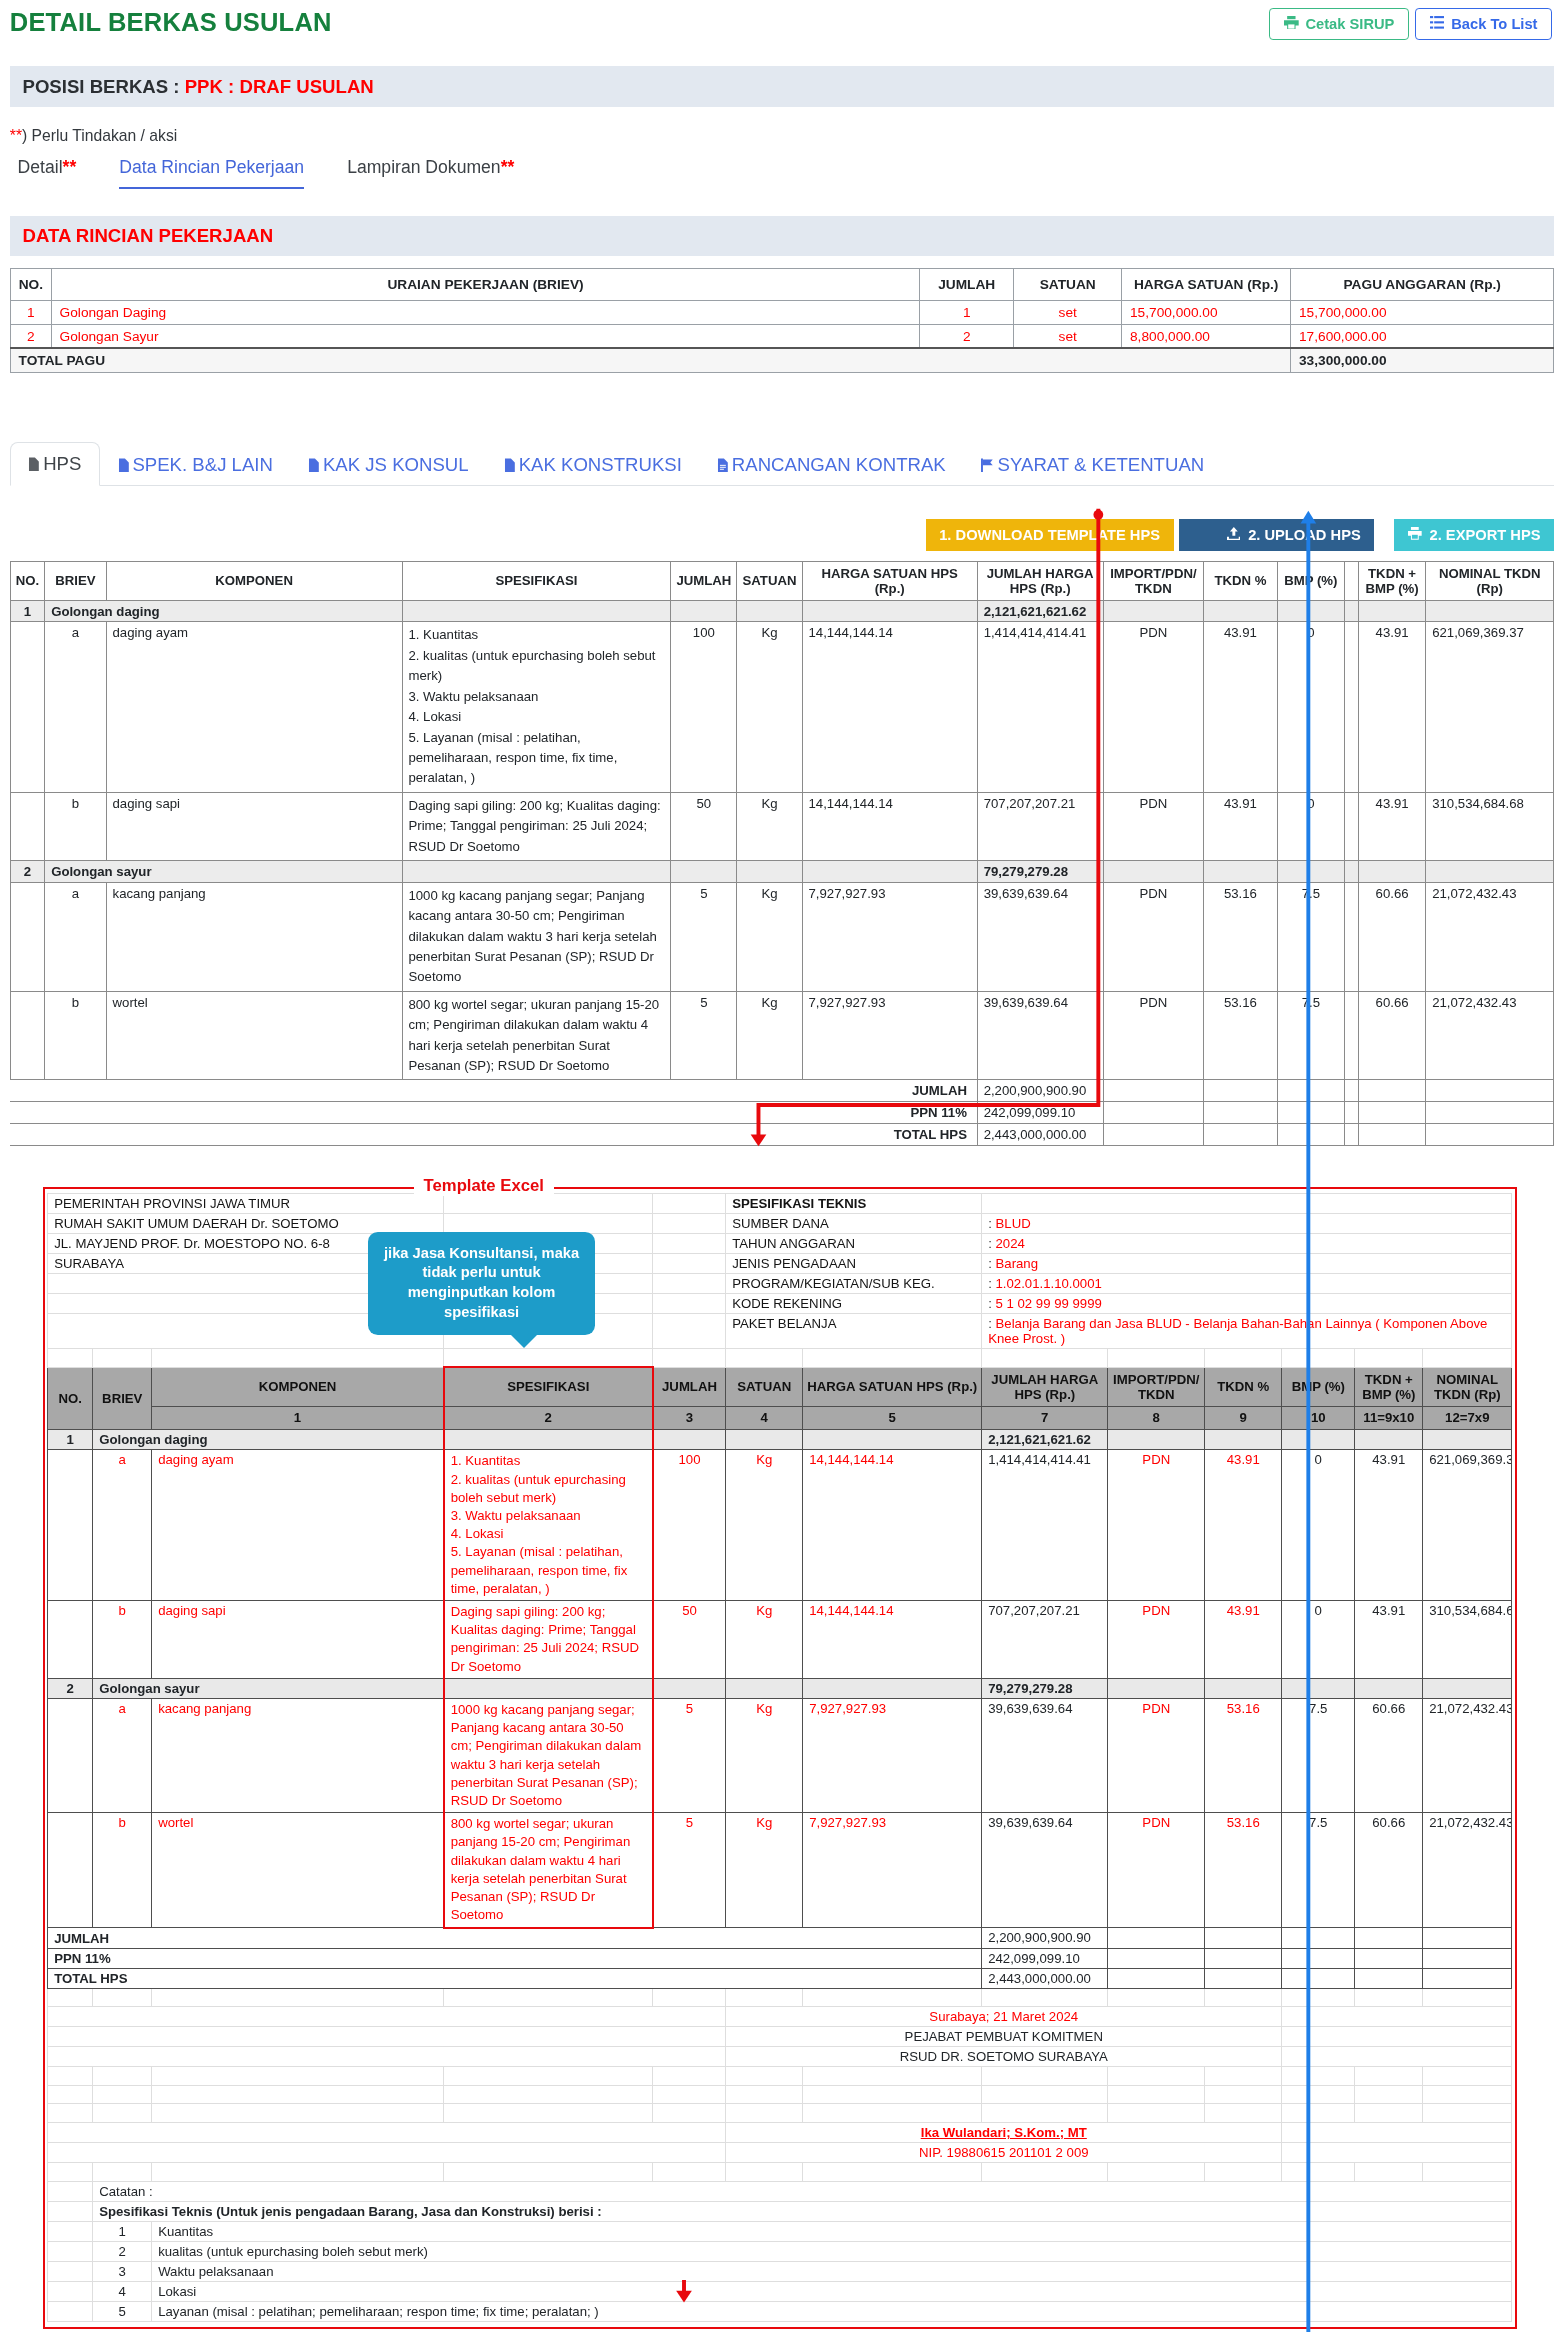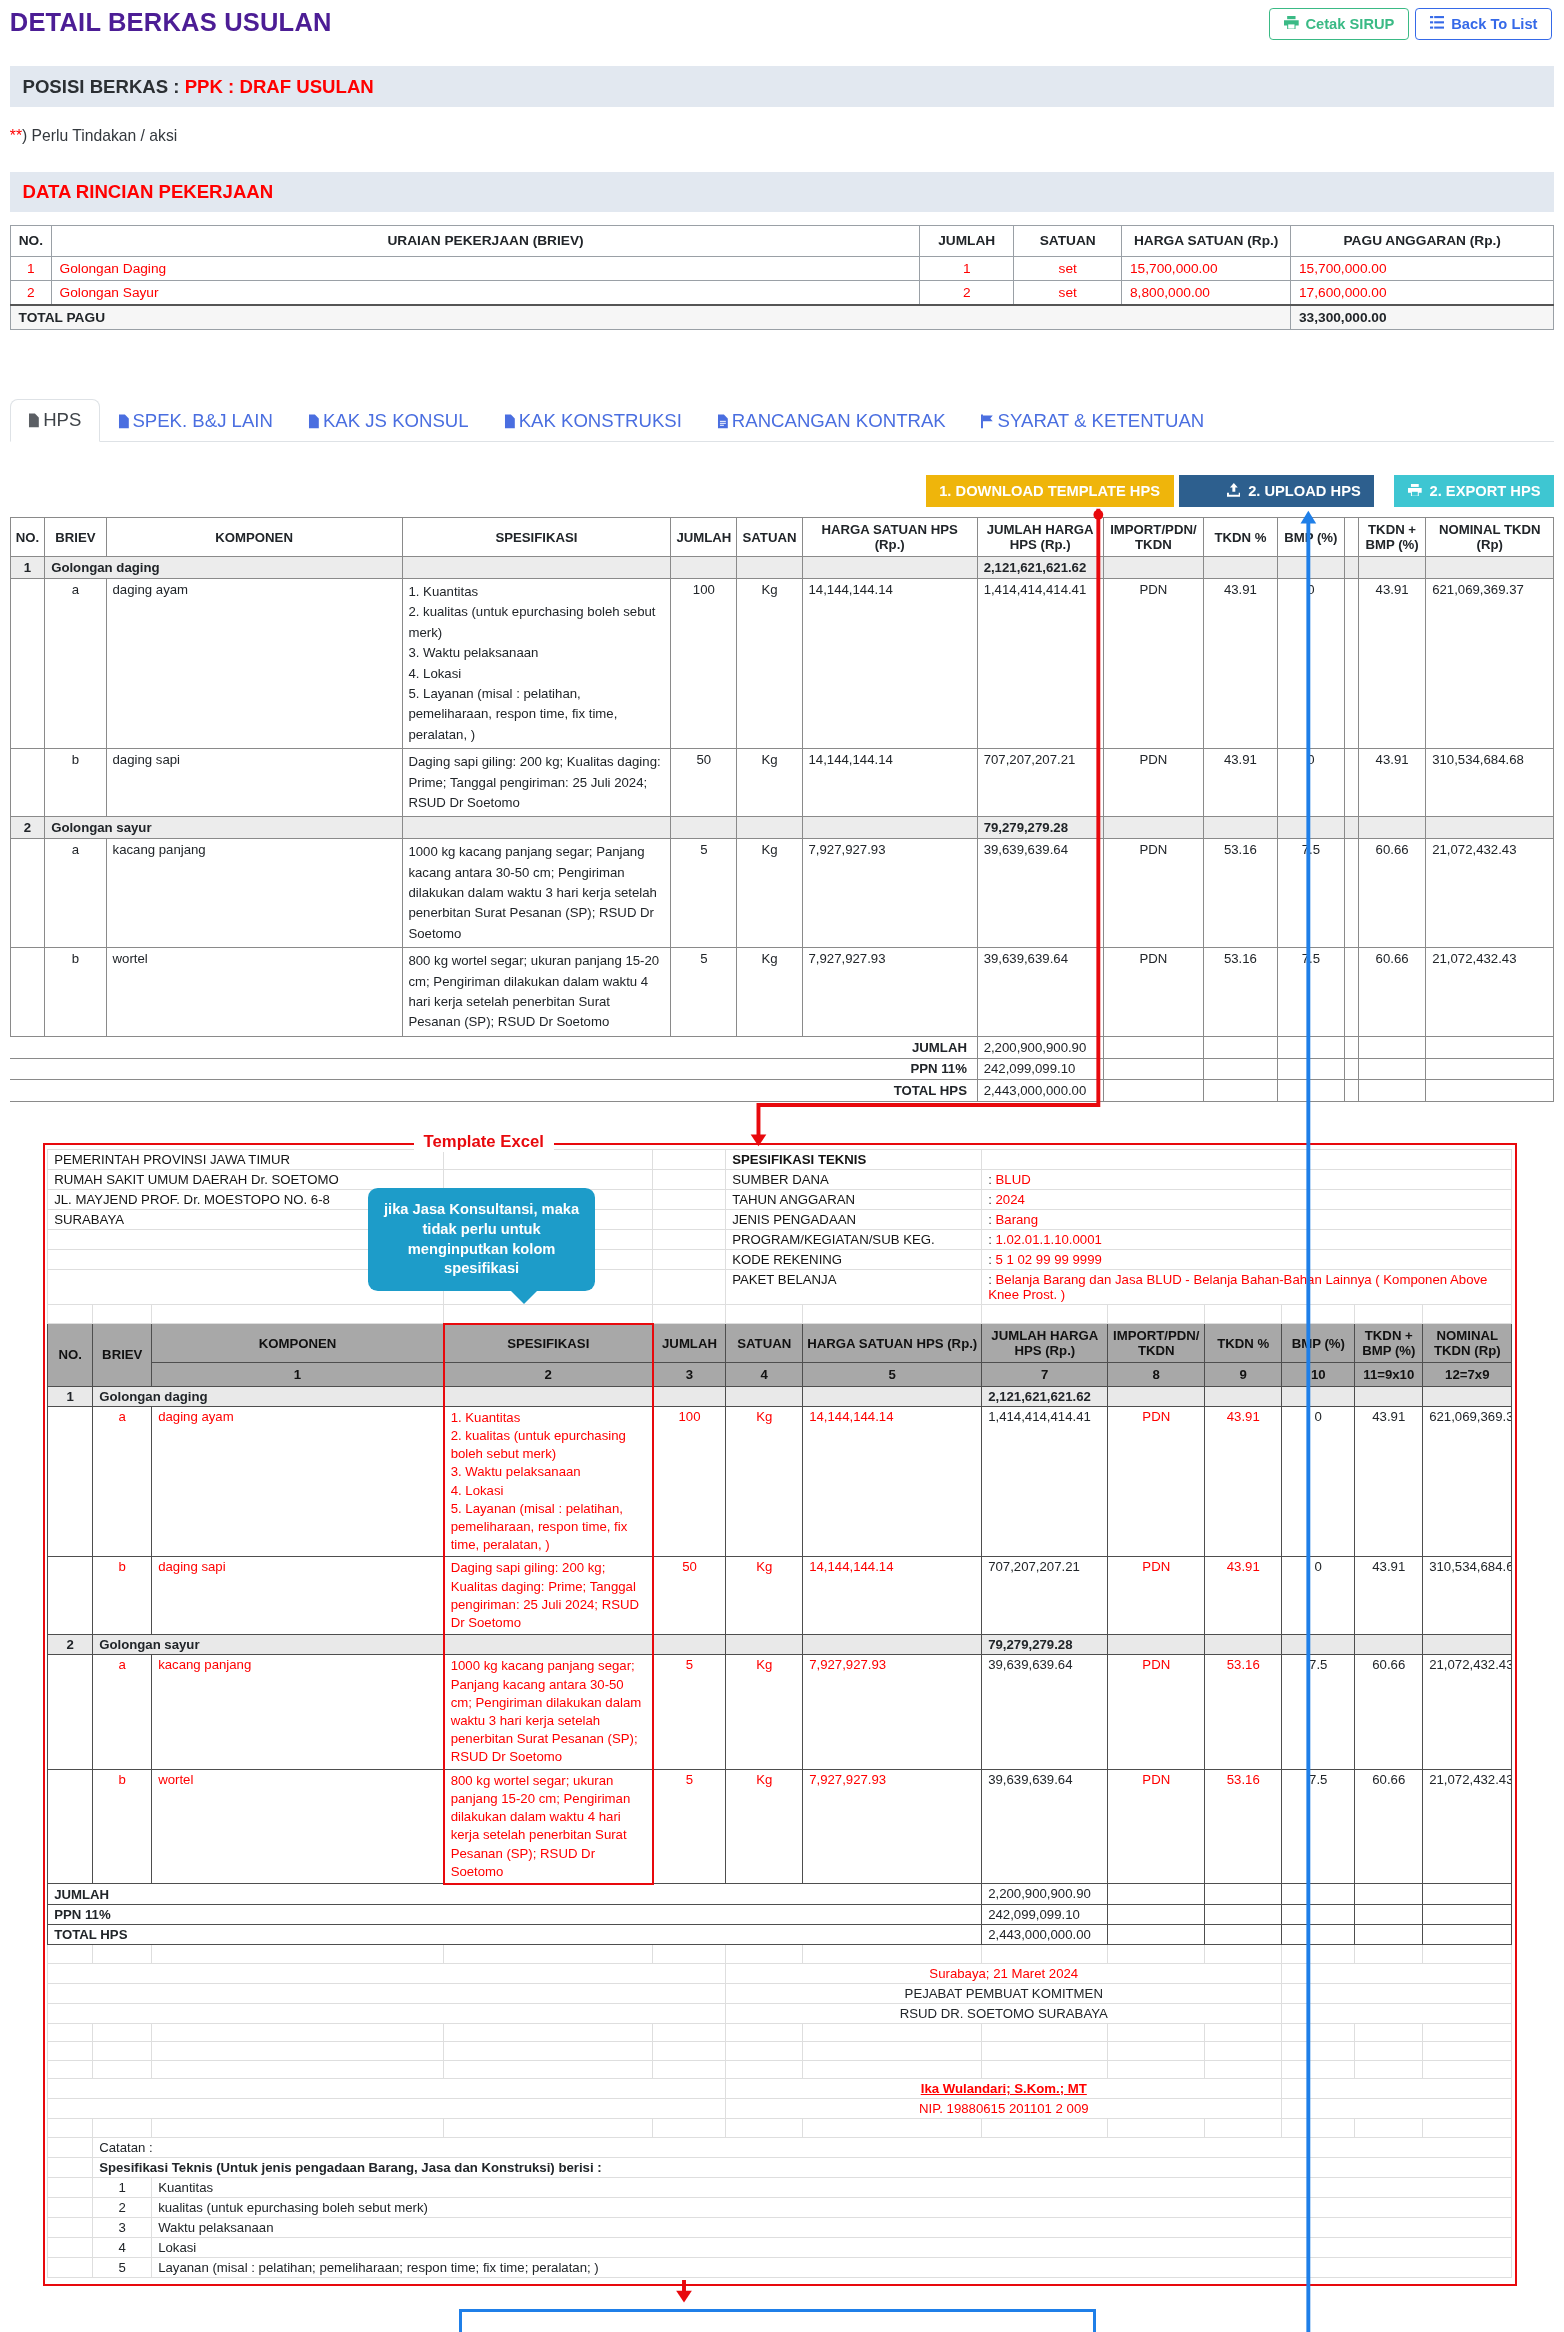--- a/index.html
+++ b/index.html
@@ -1,21 +1,21 @@
 <!DOCTYPE html>
 <html><head>
 <meta charset="utf-8">
 <style>
   html,body{margin:0;padding:0;background:#fff;}
   body{width:1564px;font-family:"Liberation Sans",sans-serif;color:#212529;position:relative;}
   .page{position:relative;width:1564px;min-height:2333px;padding:7.8px 9.8px 29px 9.8px;box-sizing:border-box;}
 
   
   .topbar{position:relative;height:39px;}
-  .page-title{font-size:25.5px;font-weight:bold;color:#4c1d95;letter-spacing:0.2px;}
+  .page-title{font-size:25.5px;font-weight:bold;color:#15803d;letter-spacing:0.2px;}
   .top-actions{position:absolute;right:2px;top:0;display:flex;gap:5.9px;}
   .btn-outline{display:inline-flex;align-items:center;gap:6.9px;font-size:14.7px;font-weight:bold;
     padding:6.9px 13.7px;border-radius:3.9px;background:#fff;cursor:pointer;}
   .btn-cetak{border:1px solid #3aba85;color:#3aba85;}
   .btn-back{border:1px solid #3569e8;color:#3569e8;}
 
   .posisi-bar{margin-top:19px;background:#e2e8f0;padding:9.8px 12.7px;font-size:18.6px;font-weight:bold;color:#2b2f33;}
   .posisi-bar .red{color:#ff0000;}
 
   .action-note{margin-top:19.6px;font-size:15.7px;color:#33383d;}
@@ -128,20 +128,31 @@
 
   <div class="posisi-bar">
     <span>POSISI BERKAS :</span>
     <span class="red">PPK : DRAF USULAN</span>
   </div>
 
   <div class="action-note">
     <span class="red">**</span><span>) Perlu Tindakan / aksi</span>
   </div>
 
+  <div class="nav-tabs">
+    <span class="nav-tab">
+      <span>Detail</span><span class="red">**</span>
+    </span>
+    <span class="nav-tab active">
+      <span>Data Rincian Pekerjaan</span>
+    </span>
+    <span class="nav-tab">
+      <span>Lampiran Dokumen</span><span class="red">**</span>
+    </span>
+  </div>
 
   <div class="section-bar">DATA RINCIAN PEKERJAAN</div>
 
   <table class="pagu">
     <colgroup>
         <col style="width:41px">
         <col>
         <col style="width:94px">
         <col style="width:108px">
         <col style="width:169px">

